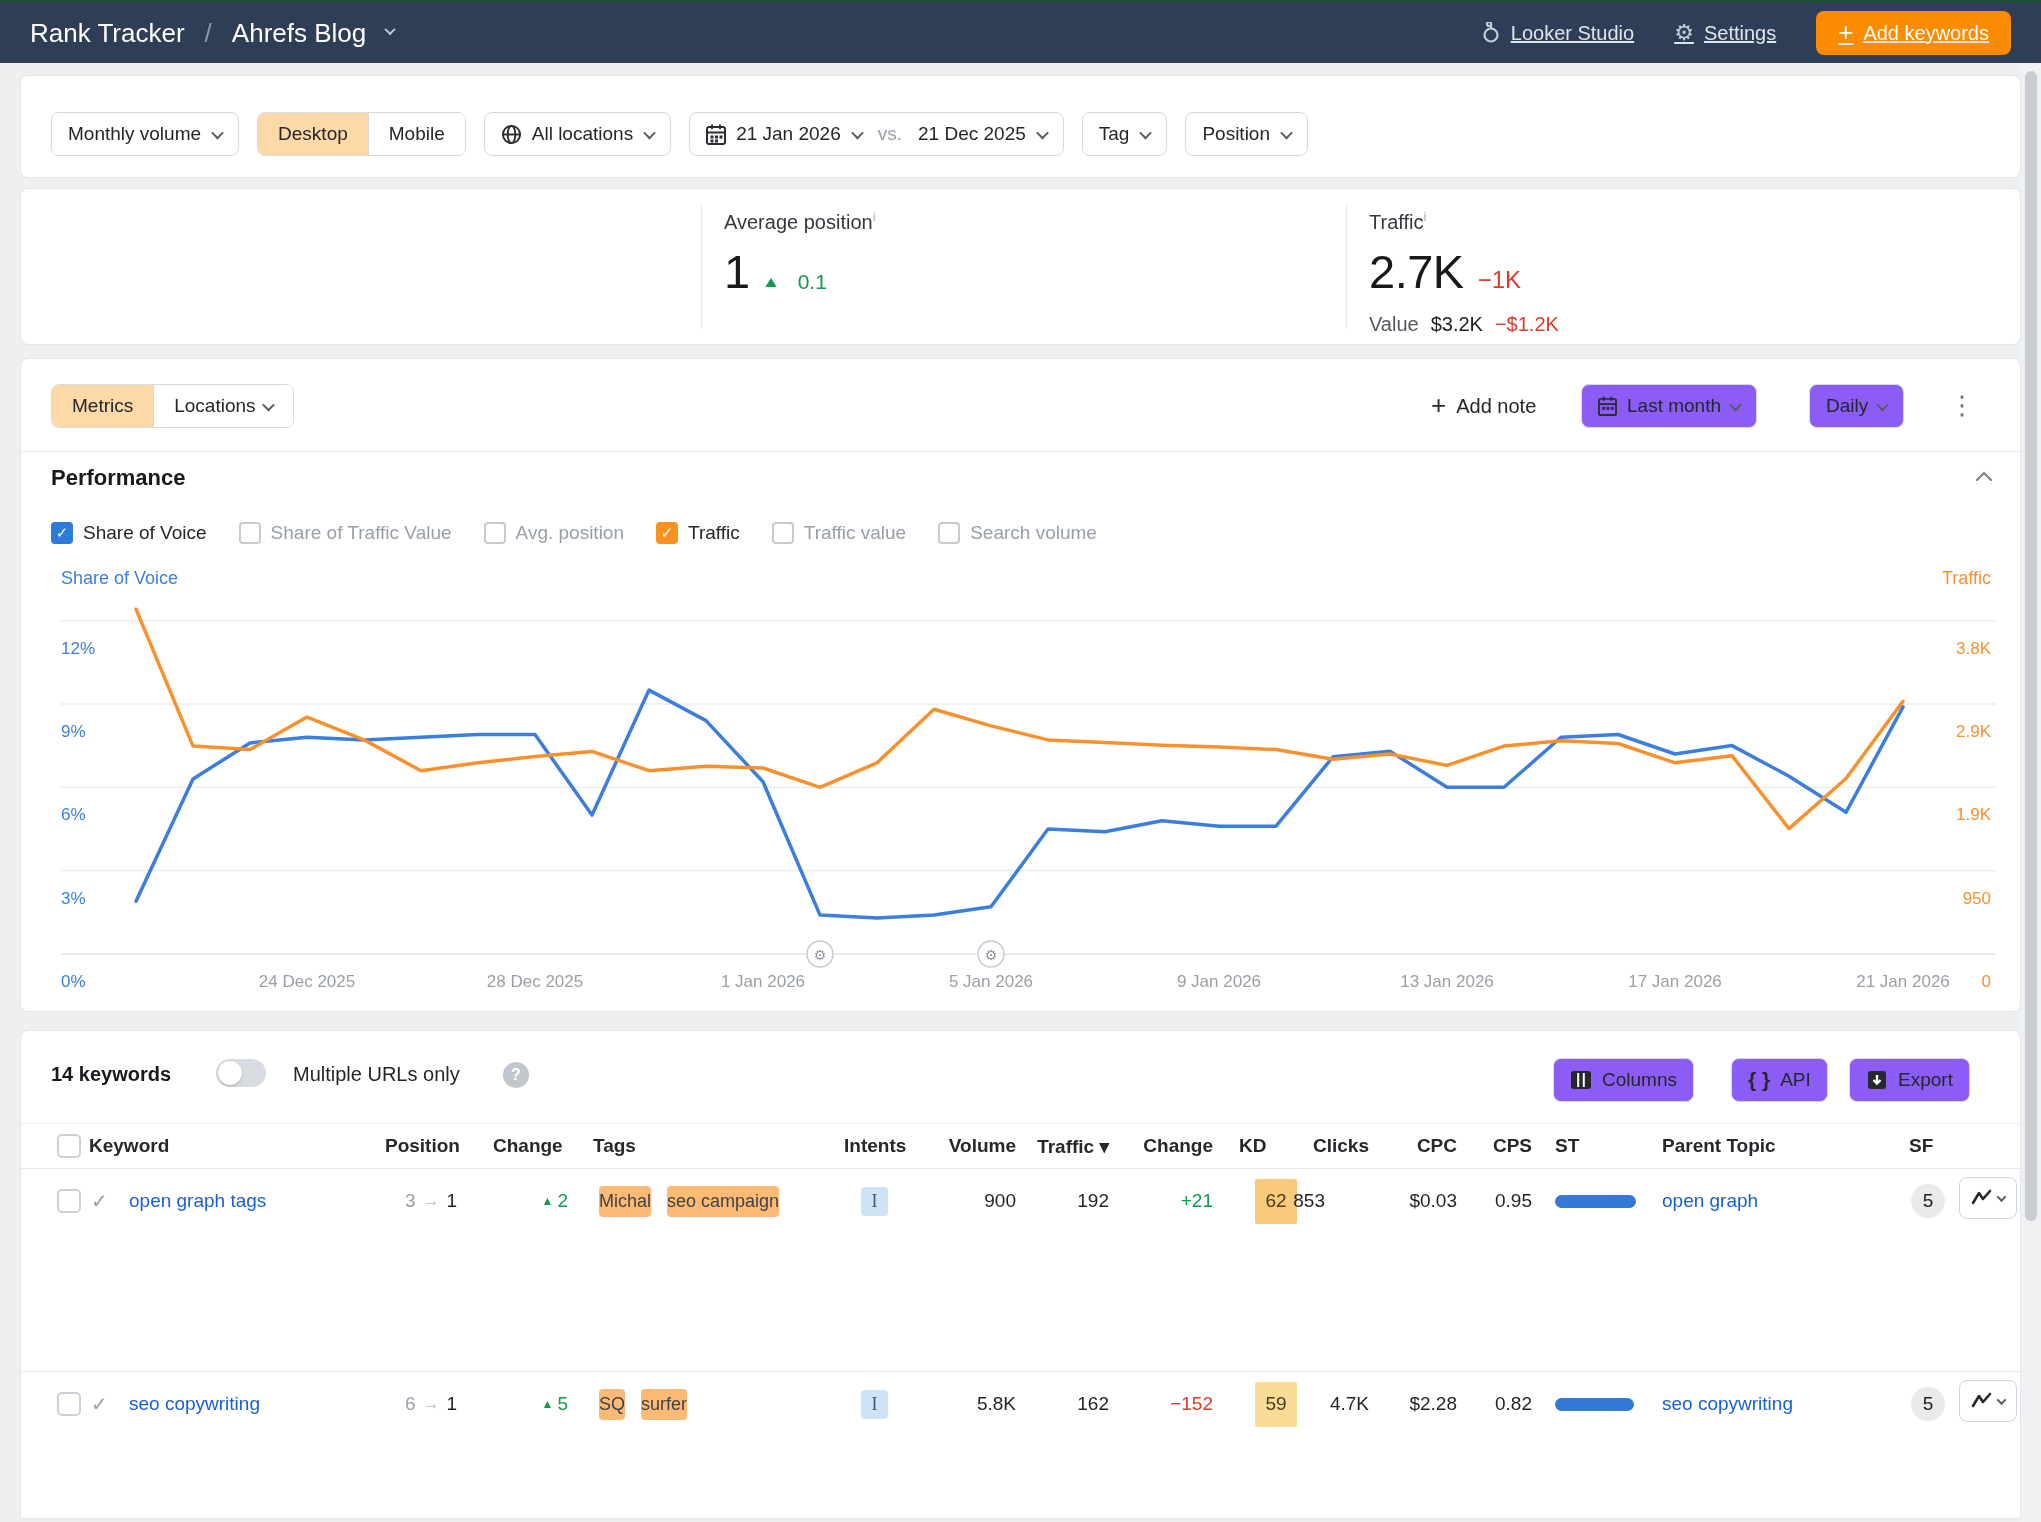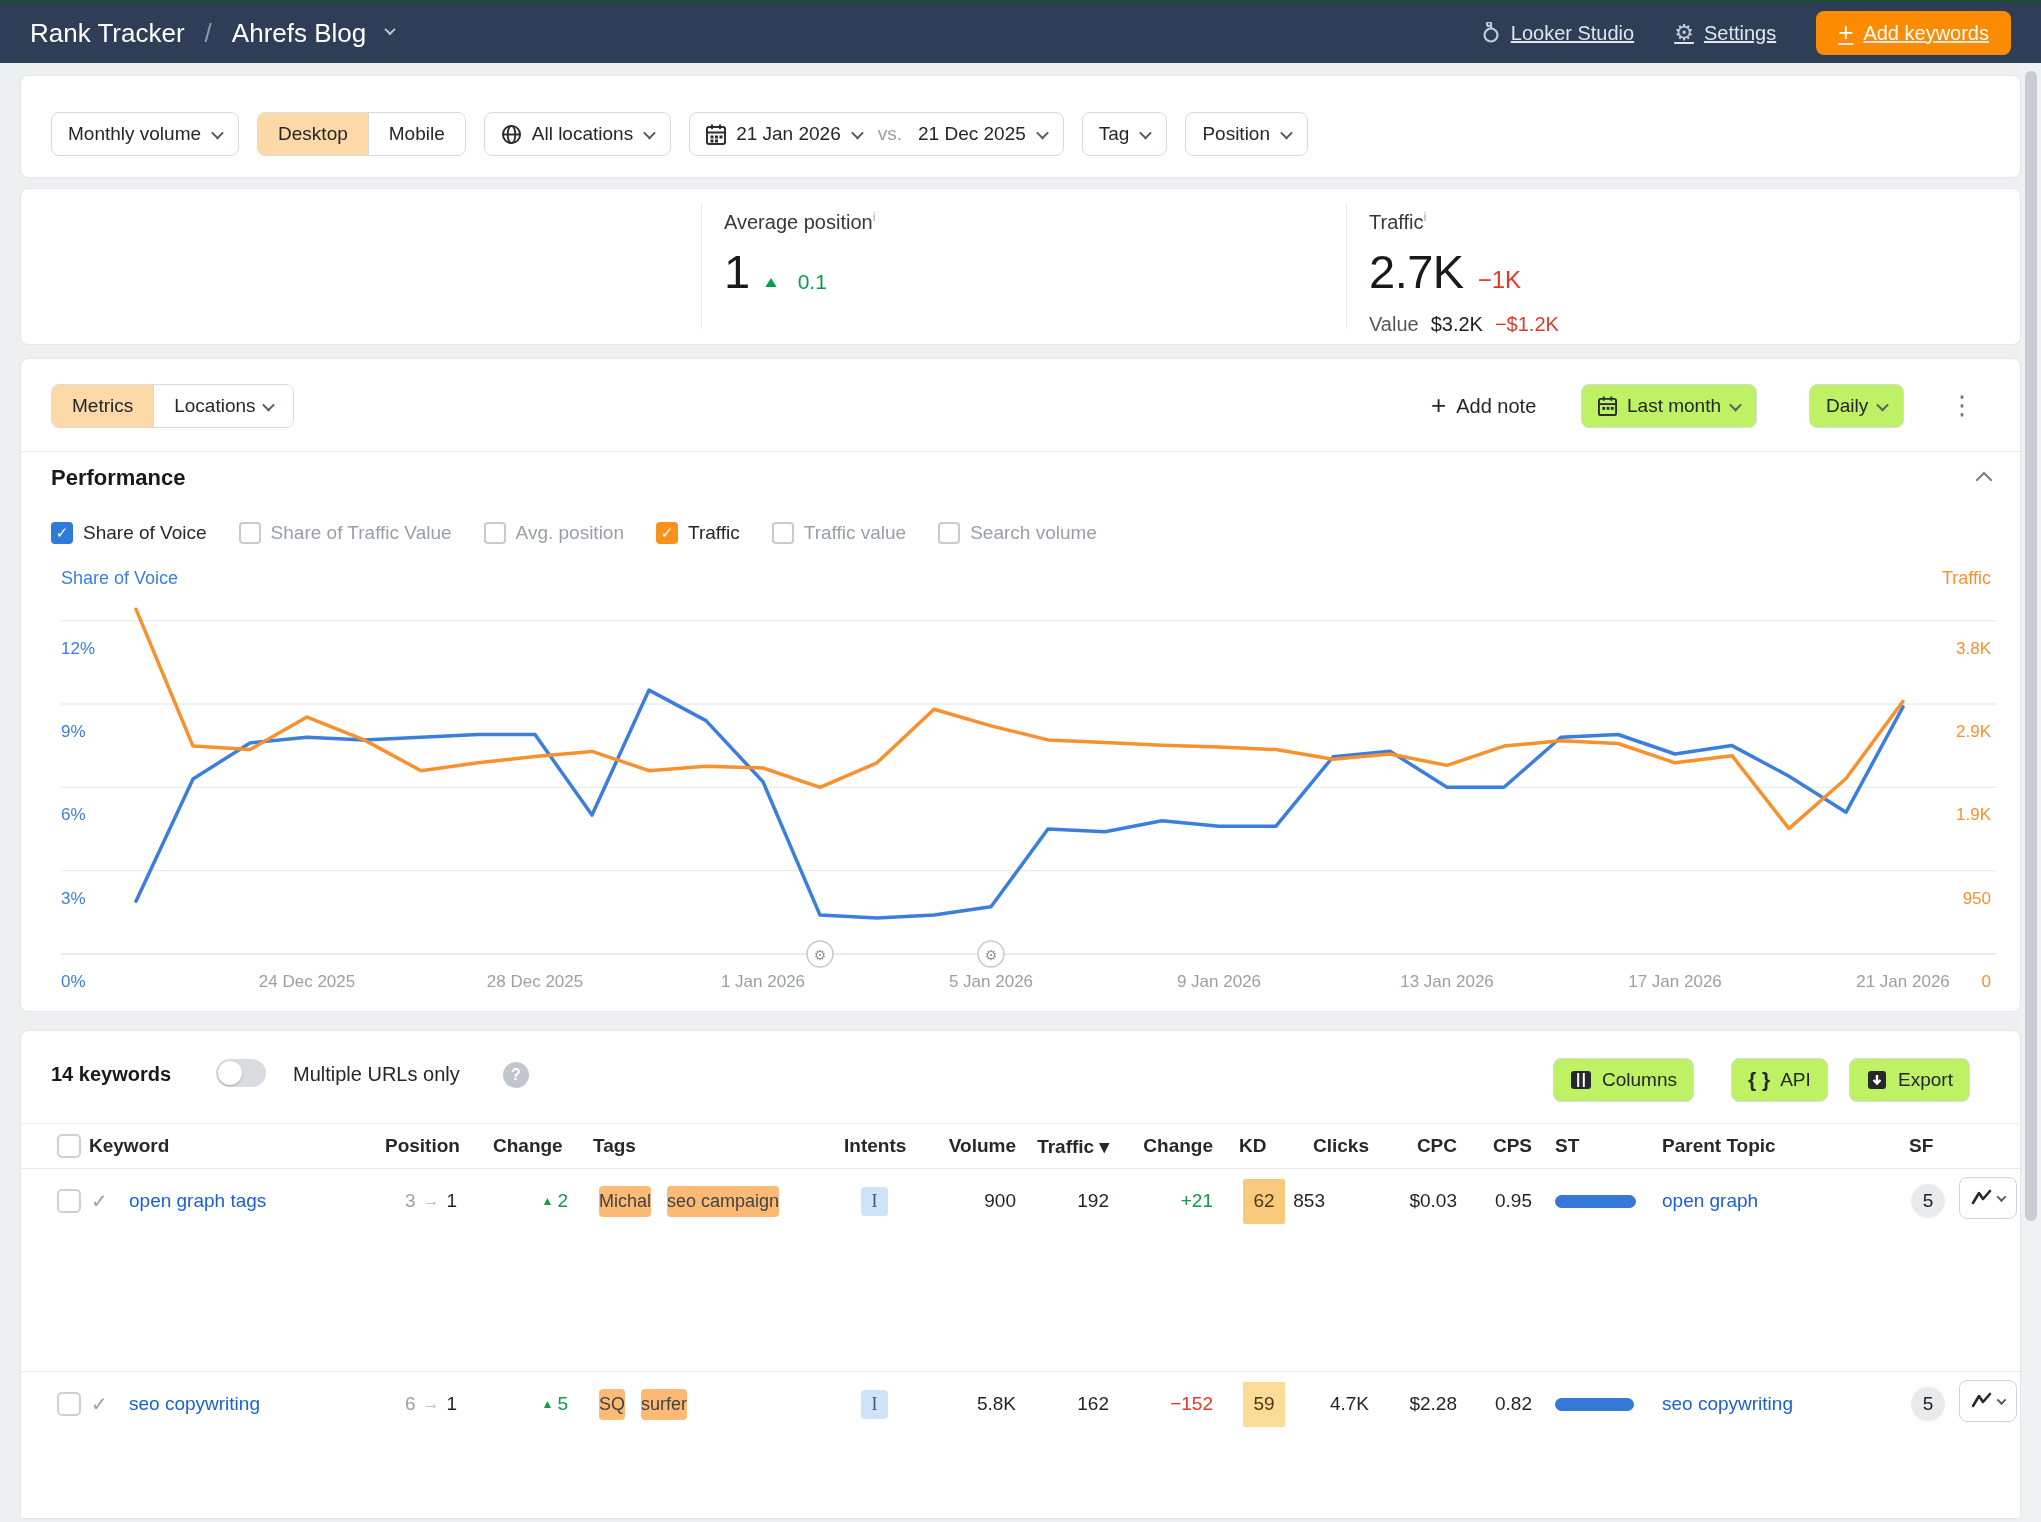--- a/index.html
+++ b/index.html
@@ -52,21 +52,21 @@
   .m-sub .s-value { color:#1d1f23; }
   .m-sub .s-delta-green { color:#119b4a; }
   .m-sub .s-delta-red { color:#df3a2a; }
   .tri-up { width:0; height:0; border-left:7px solid transparent; border-right:7px solid transparent; border-bottom:11px solid #119b4a; display:inline-block; }
 
   
   .tabs-row { position:absolute; left:30px; top:25px; }
   .chart-actions { position:absolute; top:25px; left:0; right:0; height:44px; }
   .add-note { position:absolute; left:1410px; top:0; height:44px; display:flex; align-items:center; gap:10px; font-size:20px; color:#24262a; cursor:pointer; }
   .add-note .plus { font-size:26px; color:#24262a; margin-top:-2px; }
-  .btn-outline { border:1px solid #d6d9de; background:#bef264; border-radius:8px; height:44px; display:flex; align-items:center; gap:10px; font-size:19px; color:#24262a; padding:0 16px; position:absolute; top:0; cursor:pointer; font-family:inherit; }
+  .btn-outline { border:1px solid #d6d9de; background:#8b5cf6; border-radius:8px; height:44px; display:flex; align-items:center; gap:10px; font-size:19px; color:#24262a; padding:0 16px; position:absolute; top:0; cursor:pointer; font-family:inherit; }
   .kebab { position:absolute; left:1928px; top:6px; font-size:26px; color:#6f7680; cursor:pointer; letter-spacing:0; }
   .section-divider { position:absolute; left:0; right:0; top:92px; height:1px; background:#e8eaed; }
   .perf-title { position:absolute; left:30px; top:106px; font-size:22px; font-weight:bold; color:#17191c; }
   .collapse-chev { position:absolute; right:28px; top:112px; width:16px; height:10px; cursor:pointer; }
   .legend-row { position:absolute; left:30px; top:163px; display:flex; gap:32px; align-items:center; }
   .legend-item { display:flex; align-items:center; gap:10px; font-size:19px; cursor:pointer; }
   .cb { width:22px; height:22px; border-radius:4px; display:flex; align-items:center; justify-content:center; }
   .cb.unchecked { border:2px solid #c6cbd2; background:#fff; }
   .cb.checked { color:#fff; font-size:15px; }
   .legend-item .lbl-on { color:#23262b; }
@@ -85,21 +85,21 @@
   .brace-ic { font-size:21px; font-weight:bold; color:#26282c; }
   .t-head { position:absolute; left:0; right:0; top:92px; height:46px; border-top:1px solid #eceef0; border-bottom:1px solid #e4e6e9; }
   .t-head span.h { position:absolute; top:11px; font-size:19px; font-weight:bold; color:#26282c; }
   .t-rows { position:absolute; left:0; right:0; top:138px; bottom:0; overflow:hidden; }
   .t-row { position:relative; border-bottom:1px solid #e8eaec; }
   .t-row .cell { position:absolute; top:14px; height:36px; display:flex; align-items:center; font-size:19px; color:#1f2328; }
   .checkbox-sq { width:24px; height:24px; border:2px solid #ccd1d7; border-radius:5px; background:#fff; cursor:pointer; }
   .link { color:#1a60d2; cursor:pointer; text-decoration:none; }
   .tag-pill { background:#fdba74; color:#3f4247; border-radius:4px; padding:5px 0; font-size:18px; cursor:pointer;margin-left:8px; }
   .intent-pill { background:#cfe3f7; color:#3b5a7c; border-radius:4px; width:27px; height:29px; display:flex; align-items:center; justify-content:center; font-size:18px; font-family:"Liberation Serif", serif; }
-  .kd-pill { width:42px; height:45px; border-radius:2px; display:flex; align-items:center; justify-content:center; color:#4a3a18; font-size:19px; }
+  .kd-pill { width:42px; height:45px; border-radius:2px; display:flex; align-items:center; justify-content:center; color:#4a3a18; font-size:19px;margin-left:12px; }
   .st-bar { height:13px; border-radius:7px; background:#3579d8; }
   .sf-circle { width:34px; height:34px; border-radius:50%; background:#e9eaec; display:flex; align-items:center; justify-content:center; font-size:19px; color:#202124; }
   .spark-btn { width:58px; height:42px; border:1px solid #d0d4da; border-radius:8px; background:#fff; display:flex; align-items:center; justify-content:center; gap:5px; cursor:pointer; }
   .pos-from { color:#99a1aa; }
   .pos-arrow { color:#b3b9c0; font-size:17px; margin:0 7px; }
   .chg-up { color:#119b4a; display:flex; align-items:center; gap:4px; }
   .chg-up .tri { font-size:12px; }
   .green { color:#119b4a; } .red { color:#df3a2a; }
   .status-check { color:#9aa0a6; font-size:20px; }
 

